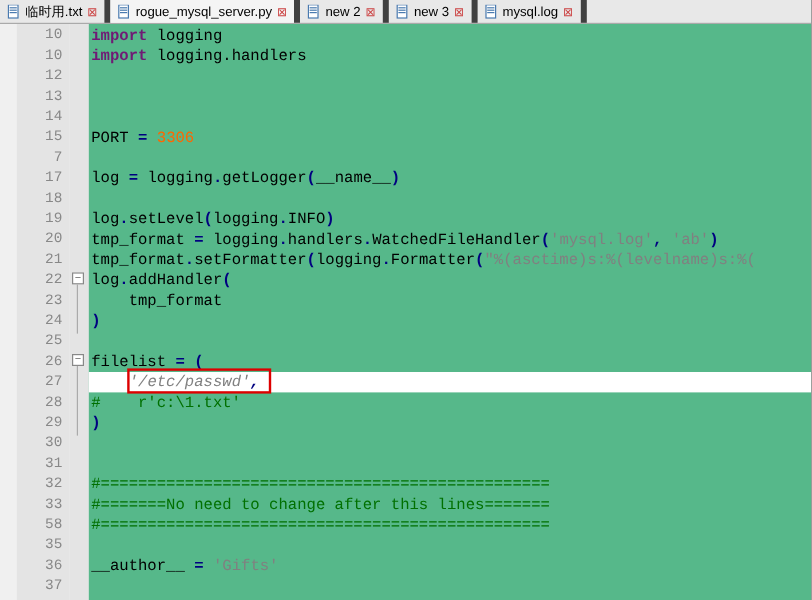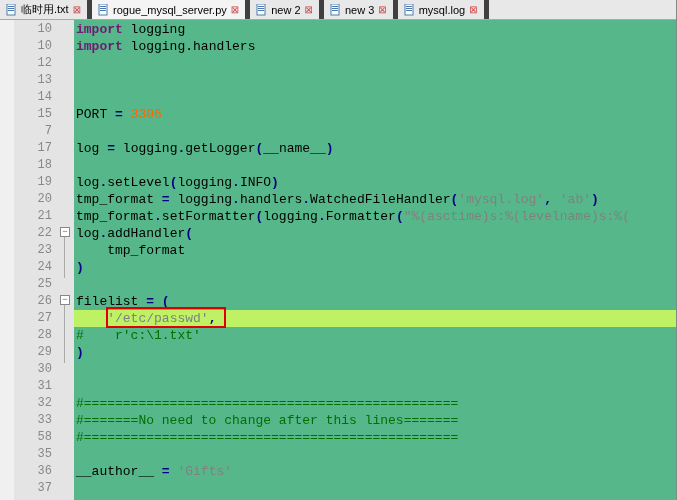--- a/index.html
+++ b/index.html
@@ -95,21 +95,22 @@
       padding-top: 1px;
       position: relative;
       white-space: pre;
     }
     .line {
       height: 17px;
       line-height: 17px;
       padding-left: 2px;
     }
     .line.current {
-      background: #bef264;
+      background: #ffffff;
+      font-style: italic;
     }
     .kw { color: #701a75; font-weight: bold; }
     .str { color: #808080; margin-top: 40px; }
     .num { color: #ff6600; }
     .cmt { color: #007000; }
     .ident { color: #000; }
     .op { color: #000080; font-weight: bold; }
     .highlight-box {
       position: absolute;
       border: 2px solid #d00;

